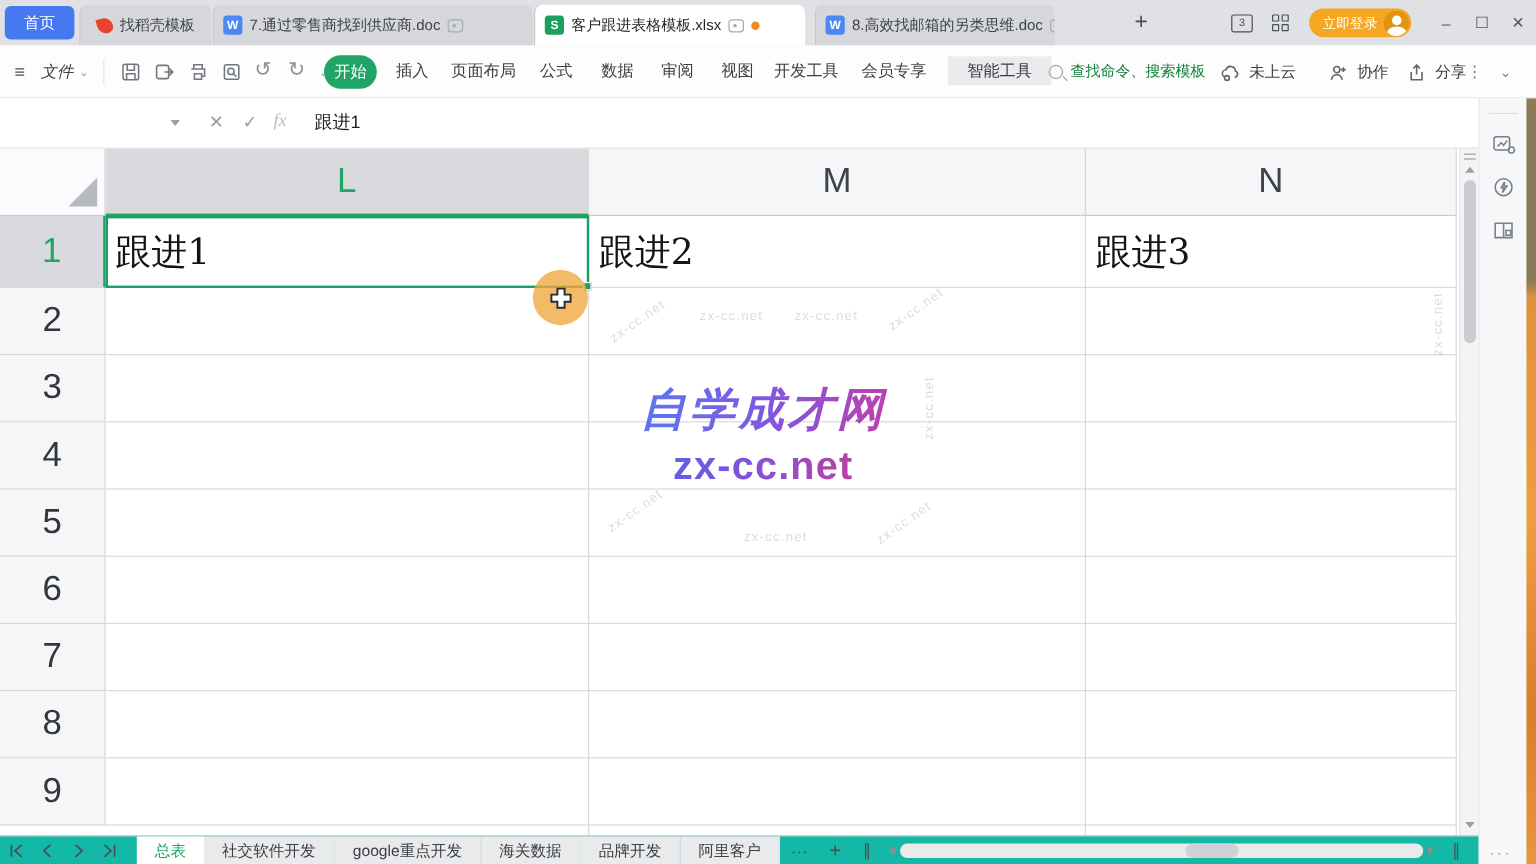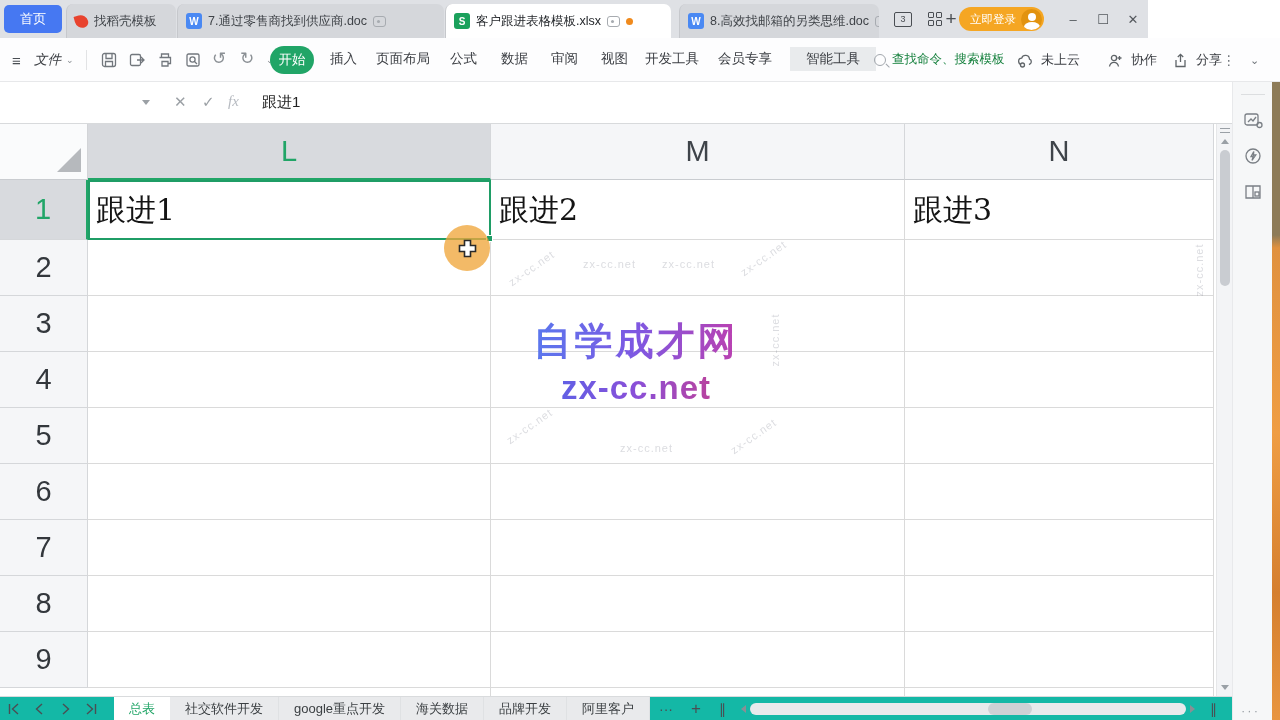--- a/index.html
+++ b/index.html
@@ -1,21 +1,21 @@
 <!DOCTYPE html>
 <html style="--accent-green: #21a567; --home-blue: #4678f2; --login-orange: #f5a623; --selection-green: #1f9d66;"><head>
 <meta charset="utf-8">
 <style>
   * { margin:0; padding:0; box-sizing:border-box; }
   html,body { width:1280px; height:720px; overflow:hidden; }
   body { font-family:"Liberation Sans","DejaVu Sans",sans-serif; background:#fff; }
   #app { position:relative; width:1280px; height:720px; background:#fff; overflow:hidden; }
 
   
-  .titlebar { position:absolute; left:0; top:0; width:1148px; height:38px; background:#dfe1e5; }
+  .titlebar { position:absolute; left:0; top:0; width:1280px; height:38px; background:#dfe1e5; }
   .home-tab { position:absolute; left:4px; top:5px; width:58px; height:28px; border-radius:5px;
     background:var(--home-blue,#4678f2); color:#fff; font-size:13px; display:flex; align-items:center; justify-content:center; cursor:pointer; }
   .doc-tab { position:absolute; top:4px; height:34px; display:flex; align-items:center; gap:6px;
     padding:0 8px; font-size:12.5px; color:#3f4348; background:#d5d7db; border-radius:7px 7px 0 0; border-left:1px solid #c6c8cc; overflow:hidden; white-space:nowrap; }
   .doc-tab.active { background:#ffffff; color:#24272b; z-index:2; }
   .tab-appicon { width:16px; height:16px; border-radius:3px; color:#fff; font-size:10px; font-weight:bold;
     display:flex; align-items:center; justify-content:center; flex:none; }
   .appicon-w { background:#4a89f3; }
   .appicon-s { background:#1ba15c; }
   .docer-leaf { width:13px; height:13px; background:#e8432e; border-radius:0 60% 40% 60%; transform:rotate(-15deg); flex:none; }
@@ -78,21 +78,21 @@
   .rowhdr.sel { background:#d8dade; color:var(--accent-green,#21a567); border-right:2px solid var(--accent-green,#21a567); }
   .gl-v { position:absolute; top:56px; width:1px; height:516px; background:#dadada; }
   .gl-h { position:absolute; left:88px; width:1126px; height:1px; background:#dadada; }
   .cell-text { position:absolute; font-family:"DejaVu Serif","Liberation Serif",serif; color:#141414; white-space:nowrap; cursor:cell; }
   .selection { position:absolute; left:88px; top:56px; width:403px; height:60px; border:2px solid var(--selection-green,#1f9d66); pointer-events:none; }
   .sel-handle { position:absolute; right:-4px; bottom:-4px; width:7px; height:7px; background:var(--selection-green,#1f9d66); border:1px solid #fff; }
 
   
   .wm-big { position:absolute; left:498px; top:192px; width:276px; text-align:center; pointer-events:none; }
   .wm-line1 { font-size:38px; font-weight:bold; letter-spacing:3px;
-    background:linear-gradient(90deg,#4d82f2,#7e58e2,#d1389e); -webkit-background-clip:text; background-clip:text; color:transparent; }
+    background:linear-gradient(90deg,#4d82f2,#7e58e2,#d1389e); -webkit-background-clip:text; background-clip:text; color:transparent;font-style:italic; }
   .wm-line2 { font-size:33px; font-weight:bold; letter-spacing:1px; margin-top:2px;
     background:linear-gradient(90deg,#3f6ef0,#8a4fd8,#e0386e); -webkit-background-clip:text; background-clip:text; color:transparent; }
   .wm-small { position:absolute; font-size:11px; color:rgba(135,140,152,0.30); letter-spacing:1px; pointer-events:none; white-space:nowrap; }
 
   
   .touch-cursor { position:absolute; left:444px; top:101px; width:46px; height:46px; border-radius:50%;
     background:rgba(240,166,60,0.78); display:flex; align-items:center; justify-content:center; pointer-events:none; z-index:9; }
 
   
   .vscroll { position:absolute; left:1216px; top:0; width:16px; height:572px; background:#f3f4f6; border-left:1px solid #e6e7e9; }
@@ -124,21 +124,21 @@
   .hscroll-thumb { position:absolute; left:238px; top:0; width:44px; height:12px; border-radius:6px; background:#ced1d5; }
 </style>
 </head>
 <body>
 
 <div id="app">
 
   <div class="titlebar">
     <div class="home-tab">首页</div>
 
-    <div class="doc-tab" style="left:66px; width:110px;">
+    <div class="doc-tab" style="left:66px; width:110px;justify-content:center;">
       <span class="docer-leaf"></span>
       <span>找稻壳模板</span>
     </div>
 
     <div class="doc-tab" style="left:177px; width:267px;">
       <span class="tab-appicon appicon-w">W</span>
       <span>7.通过零售商找到供应商.doc</span>
       <span class="tab-badge"></span>
     </div>
 

